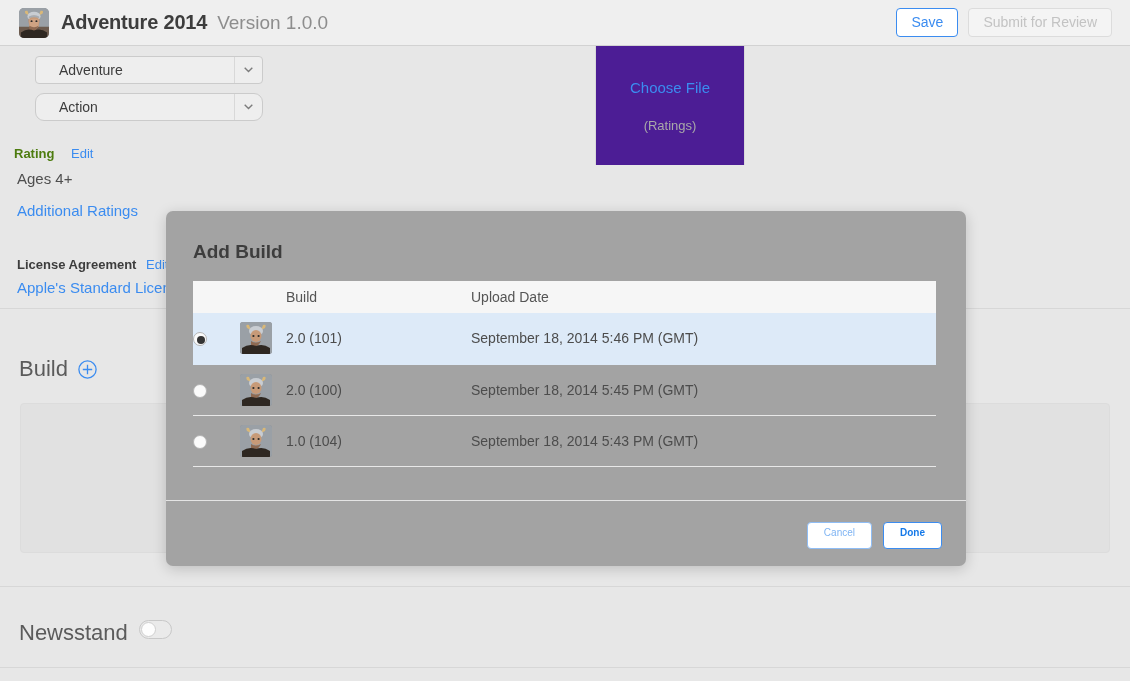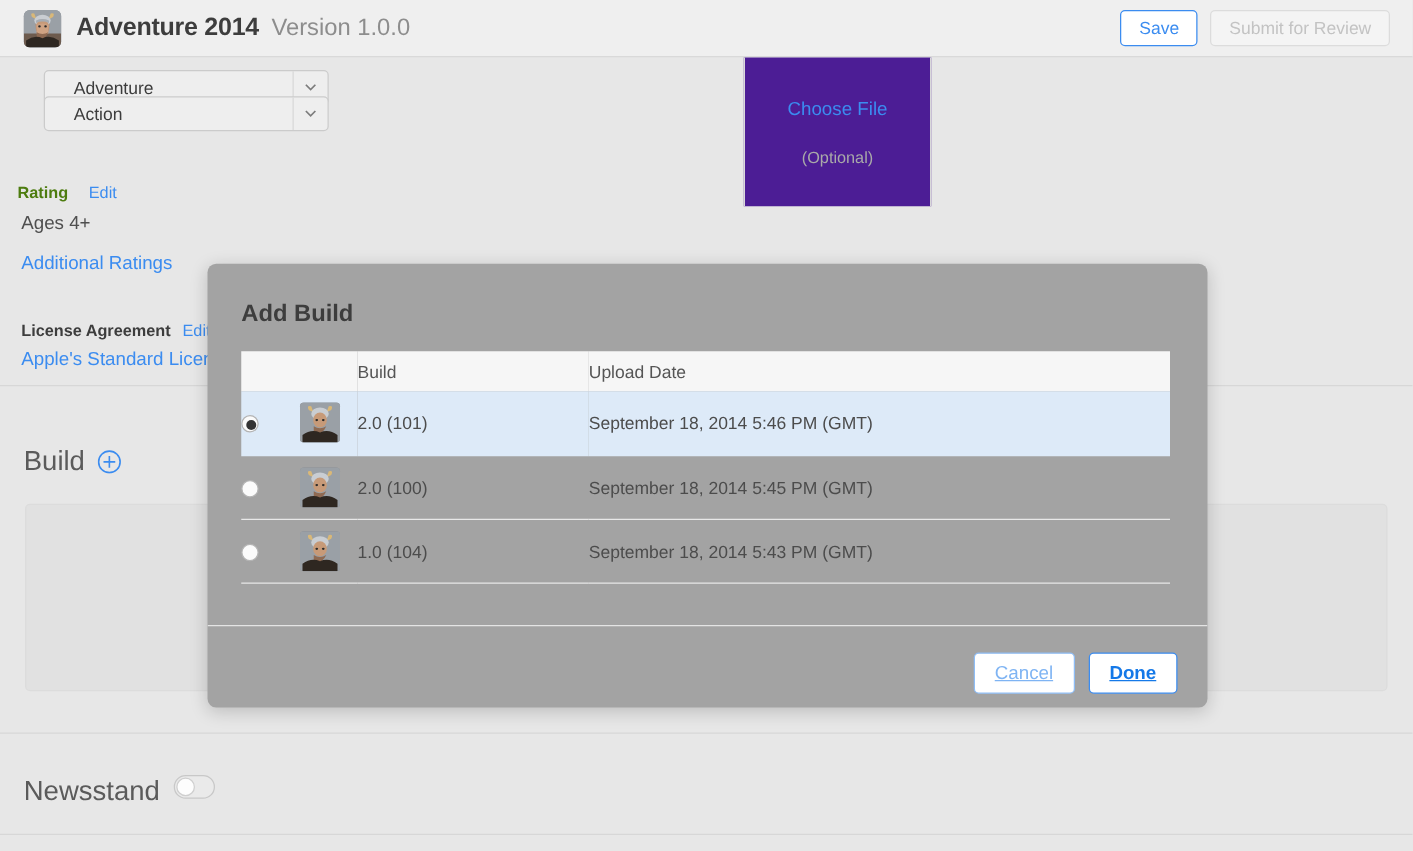--- a/index.html
+++ b/index.html
@@ -81,21 +81,21 @@
     left: 35px;
     width: 228px; height: 28px;
     background: #eeeeee;
     border: 1px solid #cbcbcb;
     border-radius: 4px;
     display: flex; align-items: center;
     cursor: pointer;
     padding-left: 12px;
   }
   #genre-primary { top: 10px; }
-  #genre-secondary { top: 31px; }
+  #genre-secondary { top: 47px; border-radius: 9px; }
   .select-box .sel-value {
     flex: 1;
     padding-left: 11px;
     font-size: 14px;
     color: #3c3c3c;
   }
   .select-box .sel-arrow {
     width: 28px; height: 100%;
     border-left: 1px solid #d8d8d8;
     display: flex; align-items: center; justify-content: center;
@@ -283,28 +283,27 @@
 
   #modal-footer-divider {
     position: absolute; left: 0; top: 289px;
     width: 800px; height: 1px; background: #e4e4e4;
   }
   #modal-actions {
     position: absolute; right: 24px; top: 311px;
     display: flex; gap: 11px;
   }
   .modal-btn {
-    font-size: 15px;
-    padding: 8px 16px 7px;
+    font-size: 10px;
+    padding: 2px 16px 7px;
     border-radius: 4px;
     border: 1px solid #3b8cf0;
     background: #ffffff;
     cursor: pointer;
     line-height: 16px;
-    text-decoration: underline;
   }
   .modal-btn.cancel { color: #7fb4f3; border-color: #8fbdf5; }
   .modal-btn.done   { color: #1579e8; font-weight: bold; }
 </style>
 </head>
 <body>
 
 <div id="app-header">
 
   <div id="app-icon">
@@ -331,21 +330,21 @@
   <div id="header-actions">
     <div class="hdr-btn primary">Save</div>
     <div class="hdr-btn disabled">Submit for Review</div>
   </div>
 </div>
 
 <div id="page-body">
 
   <div id="choose-file-well">
     <span id="choose-file-link">Choose File</span>
-    <span id="choose-file-optional">(Optional)</span>
+    <span id="choose-file-optional">(Ratings)</span>
   </div>
 
   <div class="select-box" id="genre-primary">
     <span class="sel-value">Adventure</span>
     <span class="sel-arrow">
       <svg width="9" height="6" viewBox="0 0 9 6">
           <path d="M0.7 0.8 L4.5 4.6 L8.3 0.8" fill="none" stroke="#7c7c7c" stroke-width="1.4"></path>
         </svg>
     </span>
   </div>

